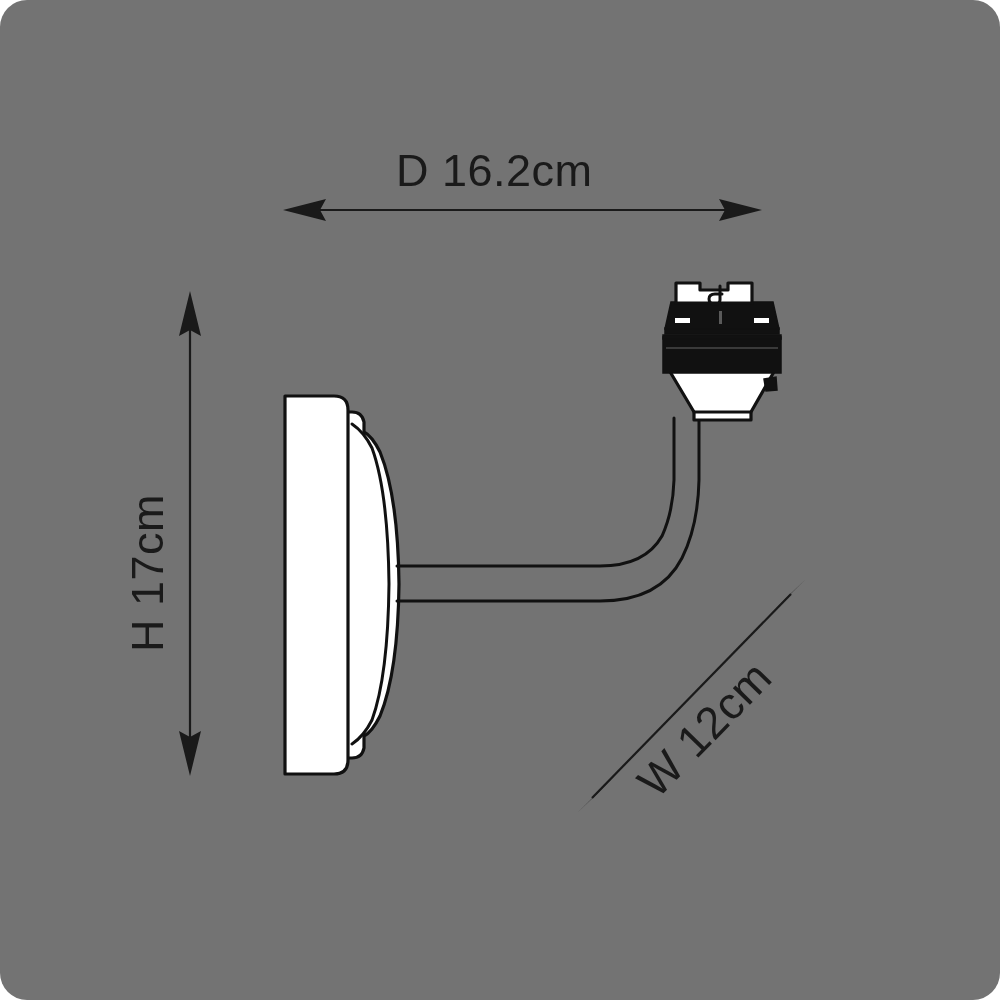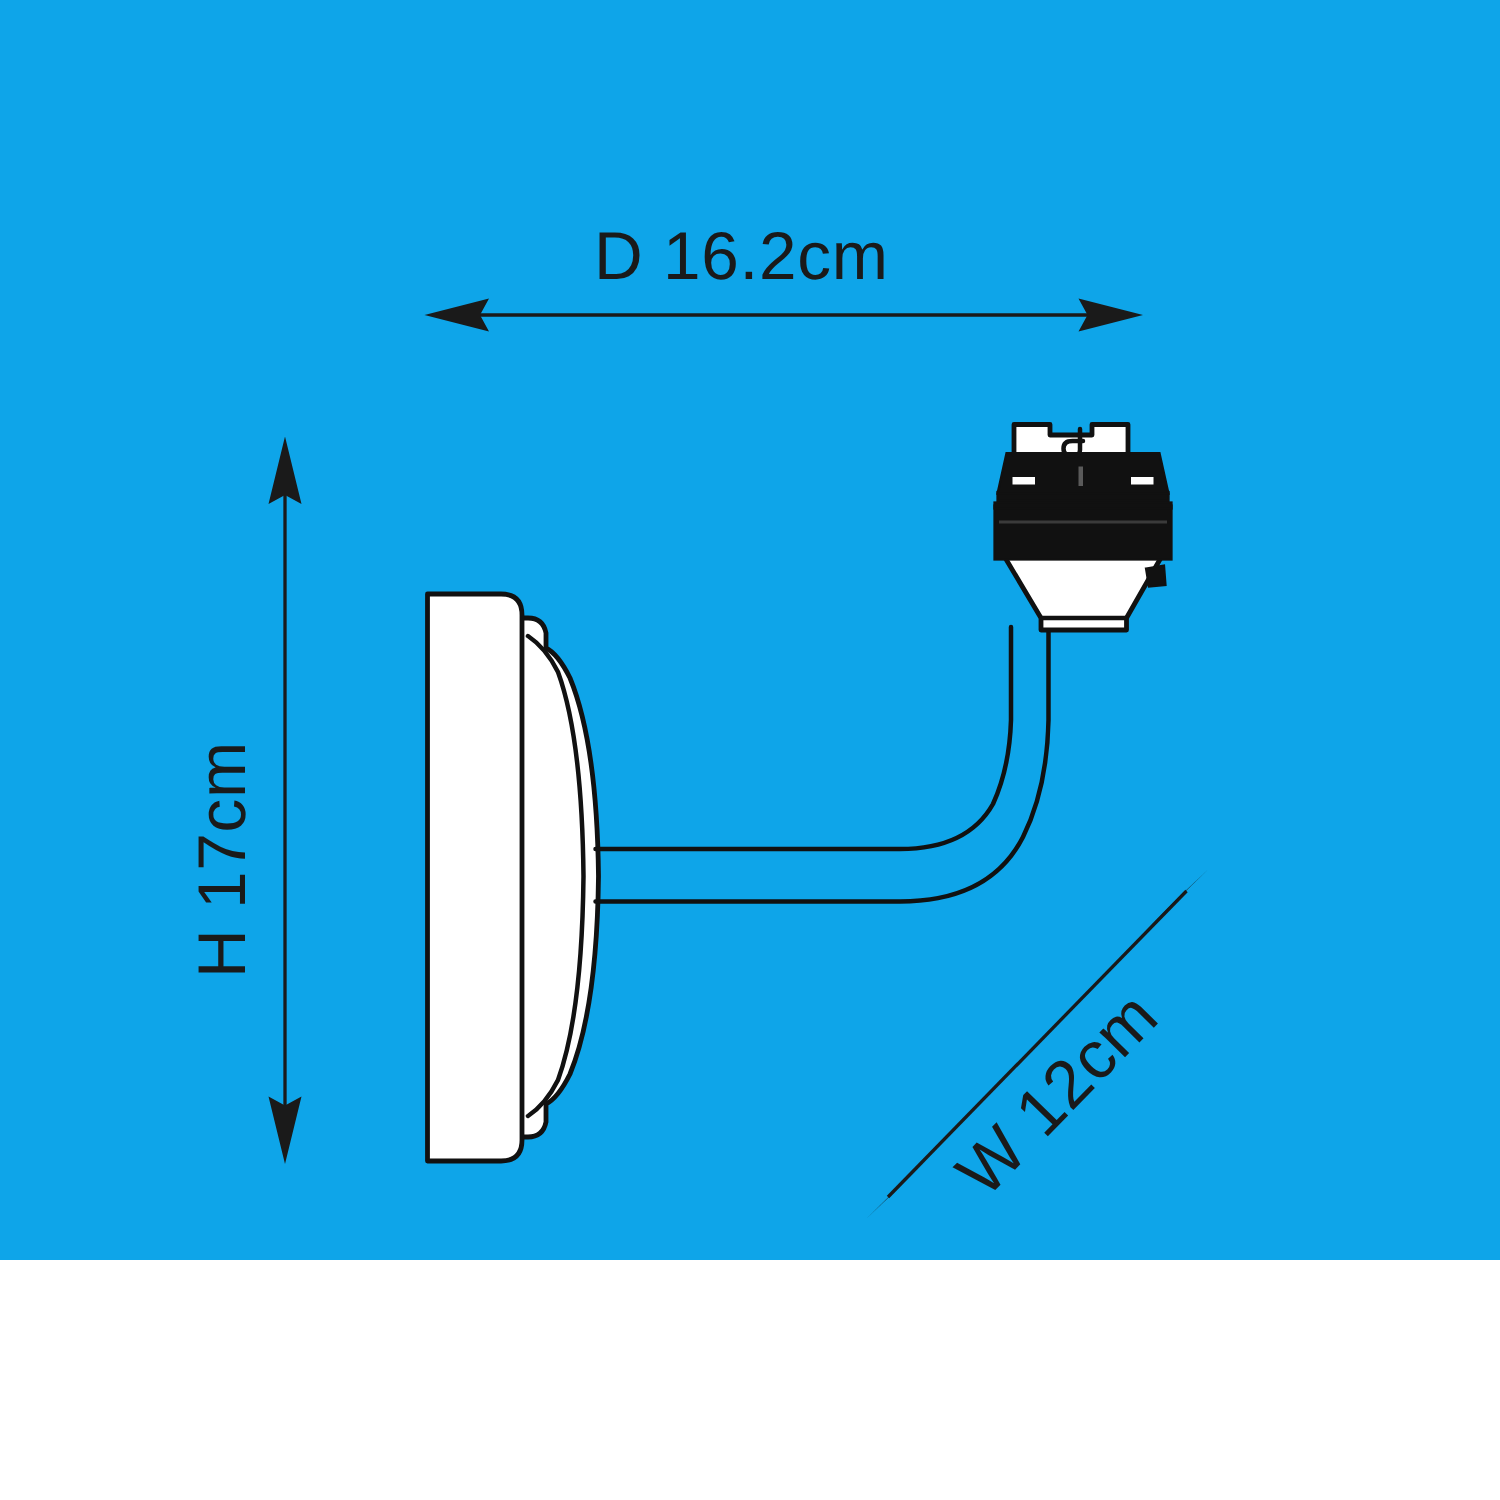--- a/index.html
+++ b/index.html
@@ -9,22 +9,23 @@
   }
   body {
     width: 1000px;
     height: 1000px;
     font-family: "Liberation Sans", sans-serif;
     overflow: hidden;
   }
   #diagram-root {
     position: relative;
     width: 1000px;
-    height: 840px;
-    background: #0ea5e9;
+    height: 1000px;
+    background: #737373;
+    border-radius: 27px;
   }
   #diagram-svg {
     position: absolute;
     top: 0;
     left: 0;
     width: 1000px;
     height: 1000px;
     display: block;
   }
   .dim-text {

